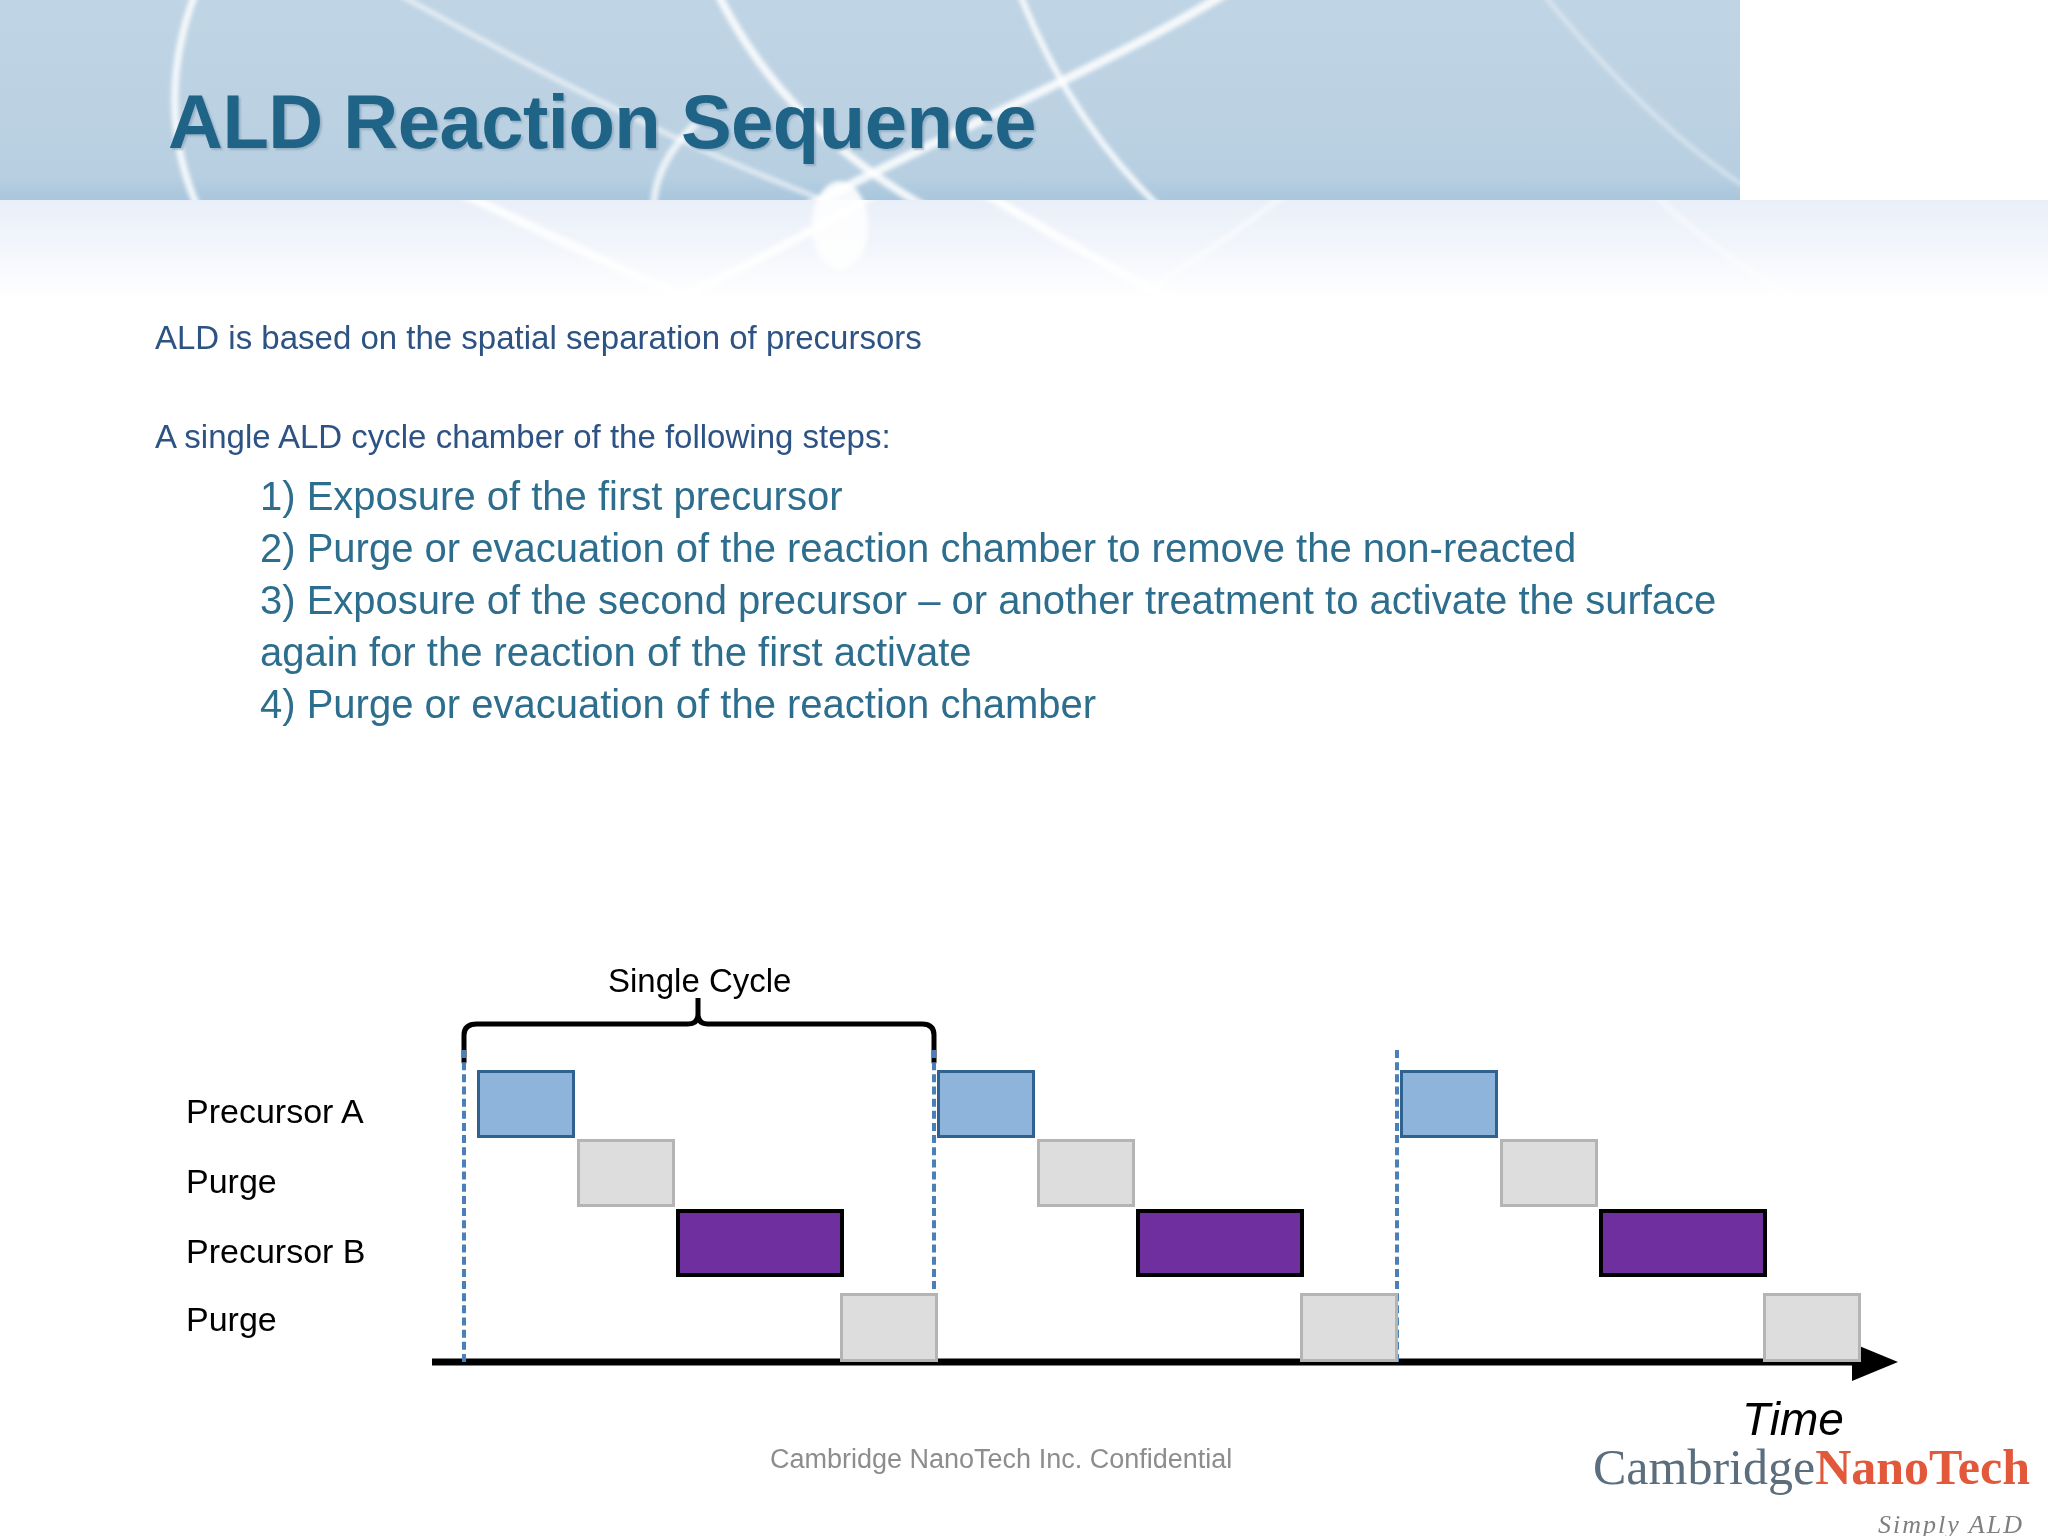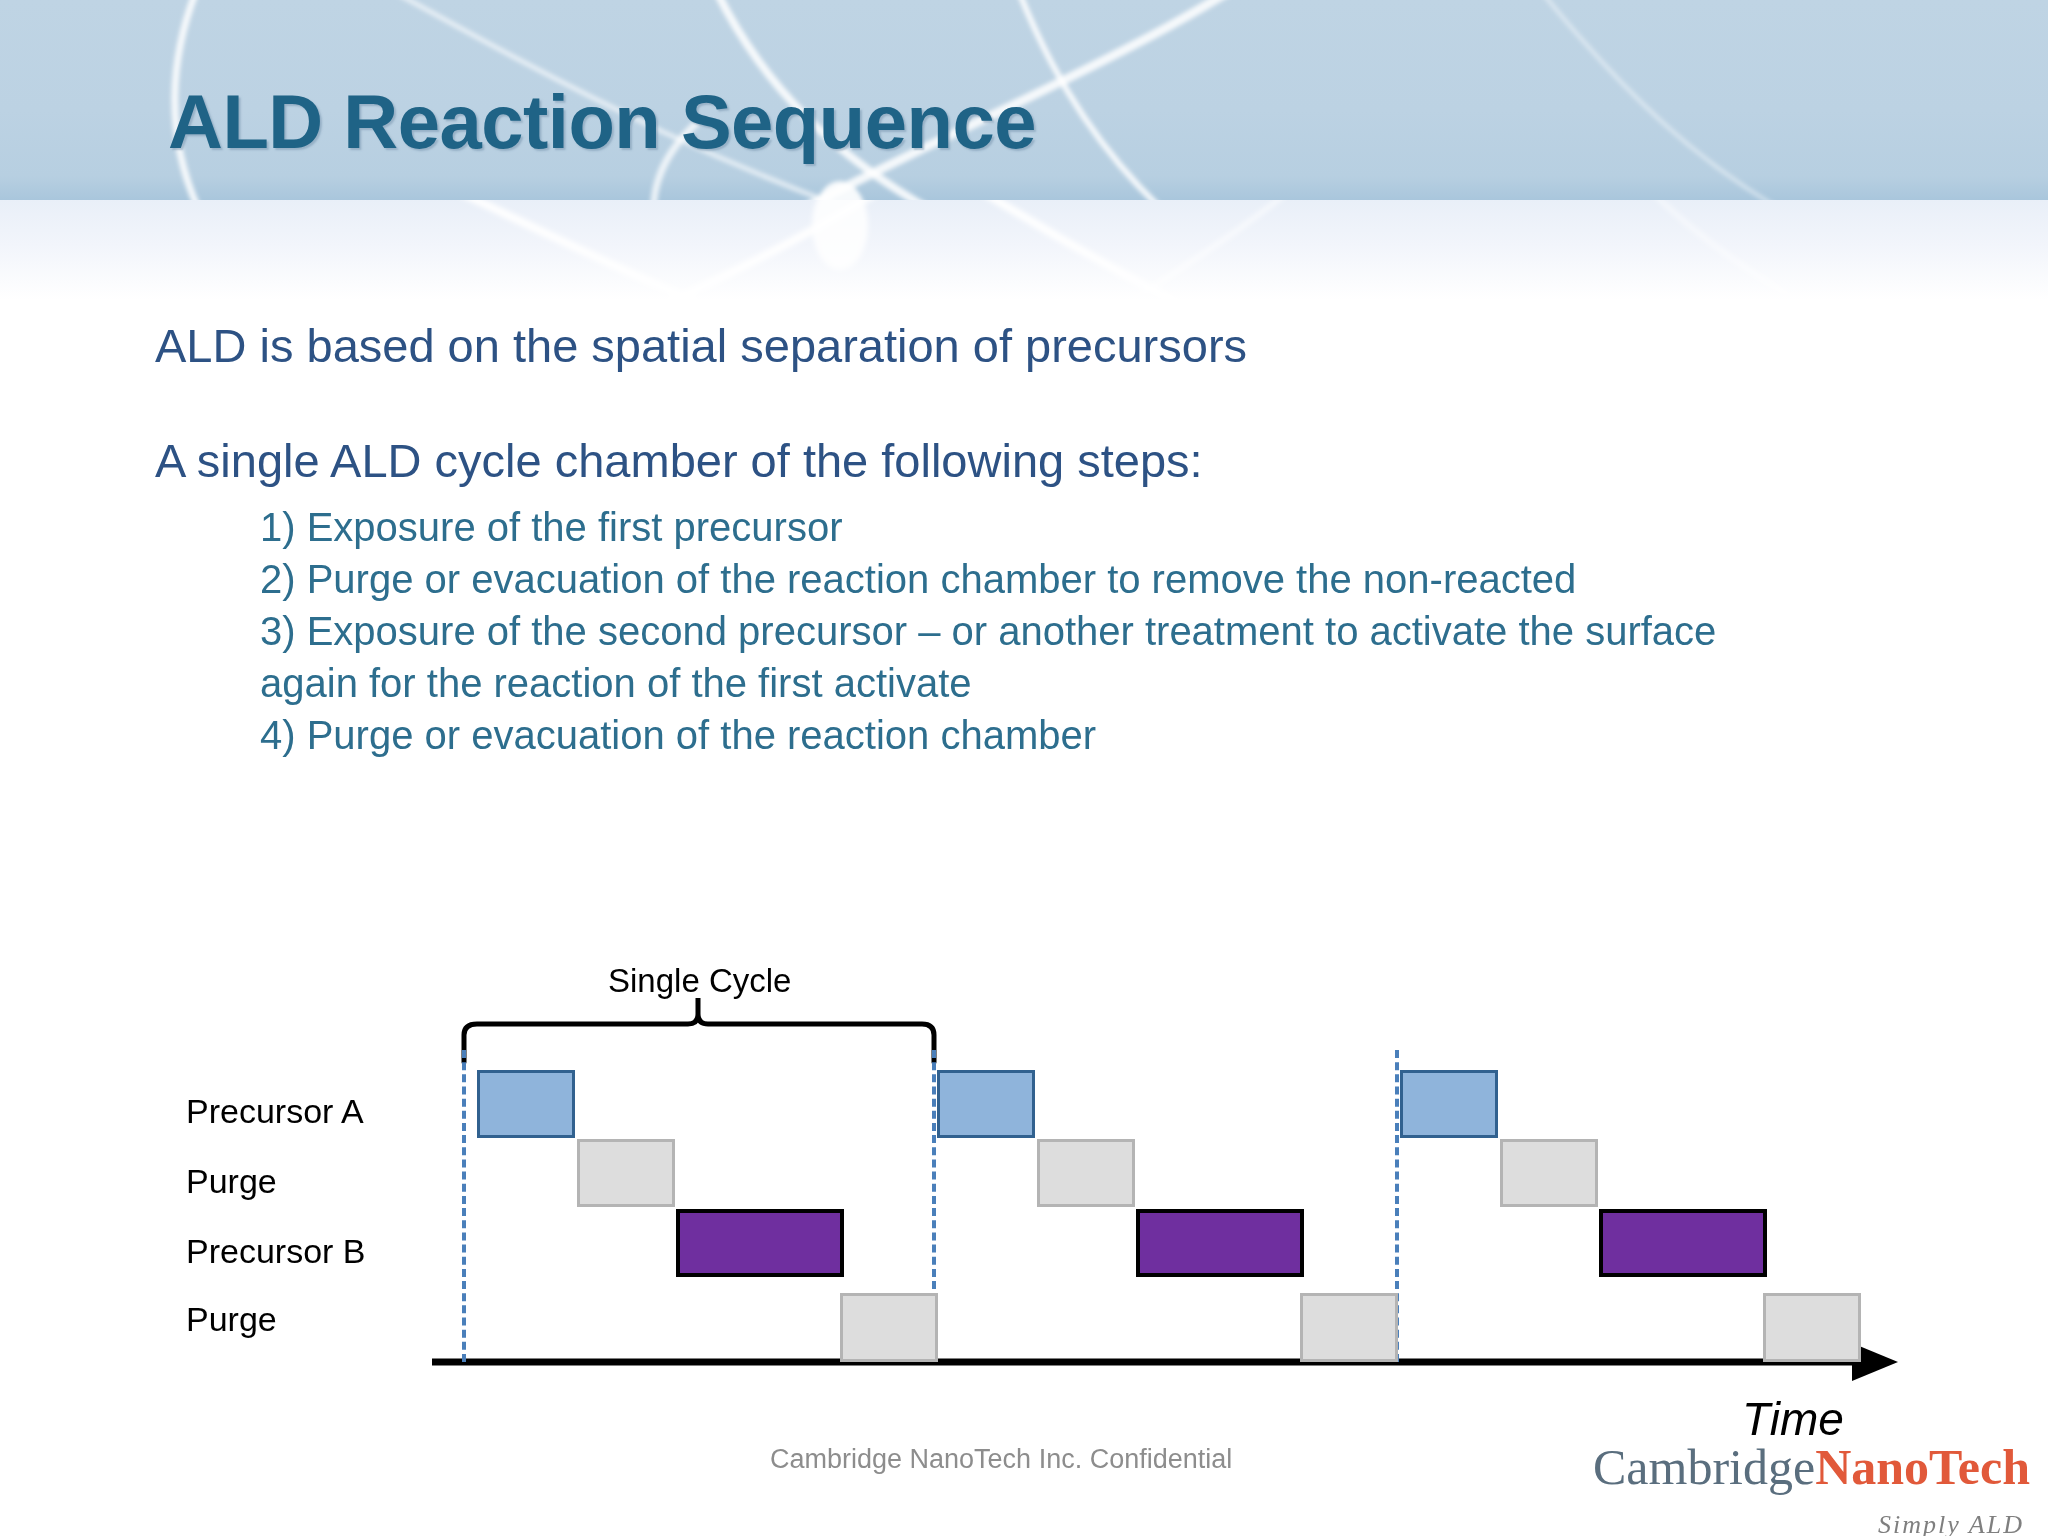--- a/index.html
+++ b/index.html
@@ -12,21 +12,21 @@
     height: 1536px;
     position: relative;
     overflow: hidden;
     font-family: "Liberation Sans", sans-serif;
   }
 
   
   #header-banner {
     position: absolute;
     left: 0; top: 0;
-    width: 2048px;
+    width: 1740px;
     height: 200px;
     background: linear-gradient(180deg,
                 #bfd4e4 0%,
                 #bcd2e3 55%,
                 #b7cfe1 88%,
                 #a9c6dc 100%);
     overflow: hidden;
   }
   #header-fade {
     position: absolute;
@@ -54,21 +54,21 @@
   }
 
   
   #body-text {
     position: absolute;
     left: 155px;
     top: 320px;
     width: 1820px;
   }
   .lead-line {
-    font-size: 47px;
+    font-size: 33px;
     color: #2d5284;
     line-height: 1.12;
     margin: 0 0 0 0;
     white-space: nowrap;
   }
   .lead-gap { height: 62px; }
   .steps {
     margin-top: 14px;
     padding-left: 105px;
   }

